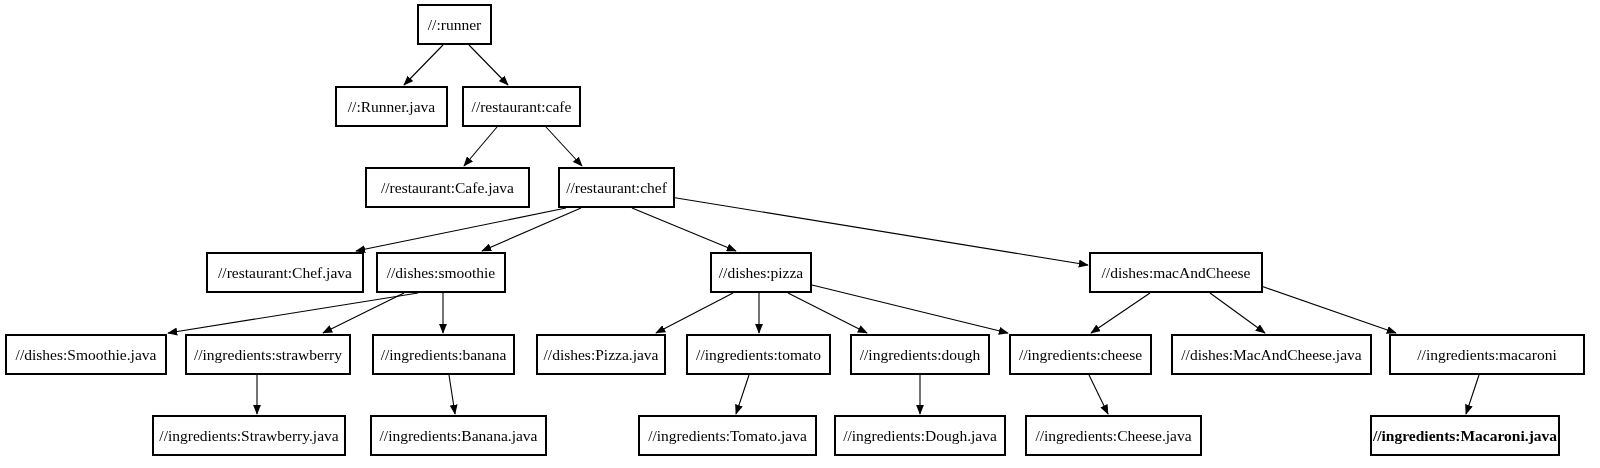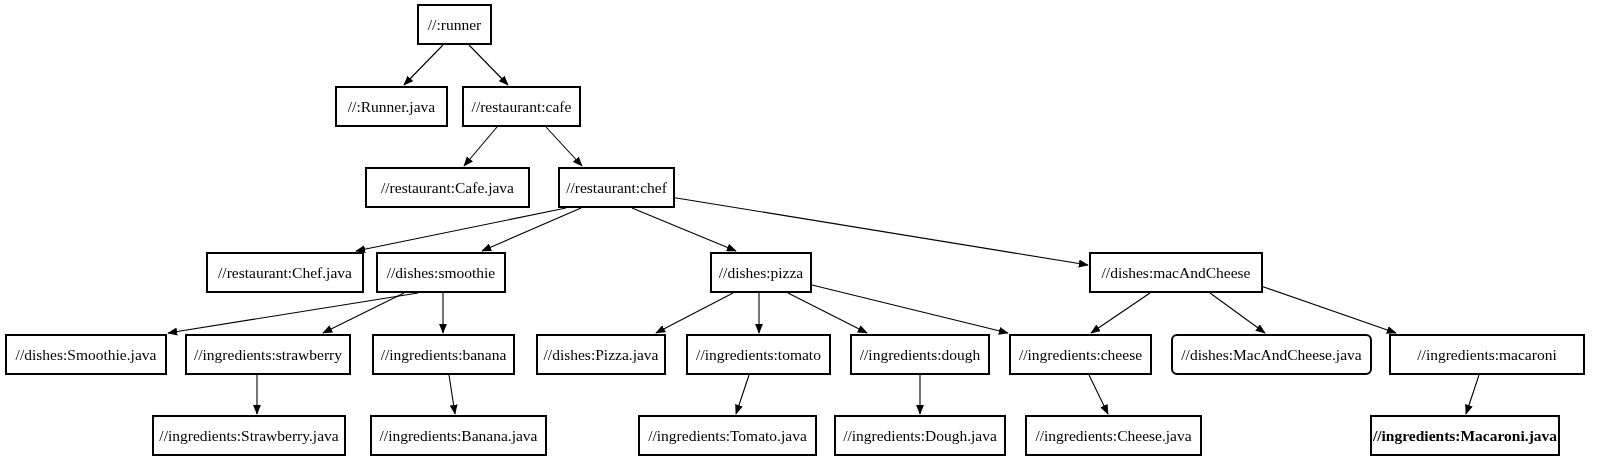--- a/index.html
+++ b/index.html
@@ -129,21 +129,21 @@
       </div>
       <div class="graph-node" style="left: 686px; top: 334px; width: 145px; height: 41px; border-color: rgb(0, 0, 0); background: rgb(255, 255, 255);">
         <span class="node-label">//ingredients:tomato</span>
       </div>
       <div class="graph-node" style="left: 850px; top: 334px; width: 140px; height: 41px; border-color: rgb(0, 0, 0); background: rgb(255, 255, 255);">
         <span class="node-label">//ingredients:dough</span>
       </div>
       <div class="graph-node" style="left: 1009px; top: 334px; width: 143px; height: 41px; border-color: rgb(0, 0, 0); background: rgb(255, 255, 255);">
         <span class="node-label">//ingredients:cheese</span>
       </div>
-      <div class="graph-node" style="left: 1171px; top: 334px; width: 201px; height: 41px; border-color: rgb(0, 0, 0); background: rgb(255, 255, 255); border-radius: 6px;">
+      <div class="graph-node" style="left: 1171px; top: 334px; width: 201px; height: 41px; border-color: rgb(0, 0, 0); background: rgb(255, 255, 255);">
         <span class="node-label">//dishes:MacAndCheese.java</span>
       </div>
       <div class="graph-node" style="left: 1389px; top: 334px; width: 196px; height: 41px; border-color: rgb(0, 0, 0); background: rgb(255, 255, 255);">
         <span class="node-label">//ingredients:macaroni</span>
       </div>
       <div class="graph-node" style="left: 152px; top: 415px; width: 194px; height: 41px; border-color: rgb(0, 0, 0); background: rgb(255, 255, 255);">
         <span class="node-label">//ingredients:Strawberry.java</span>
       </div>
       <div class="graph-node" style="left: 370px; top: 415px; width: 177px; height: 41px; border-color: rgb(0, 0, 0); background: rgb(255, 255, 255);">
         <span class="node-label">//ingredients:Banana.java</span>

